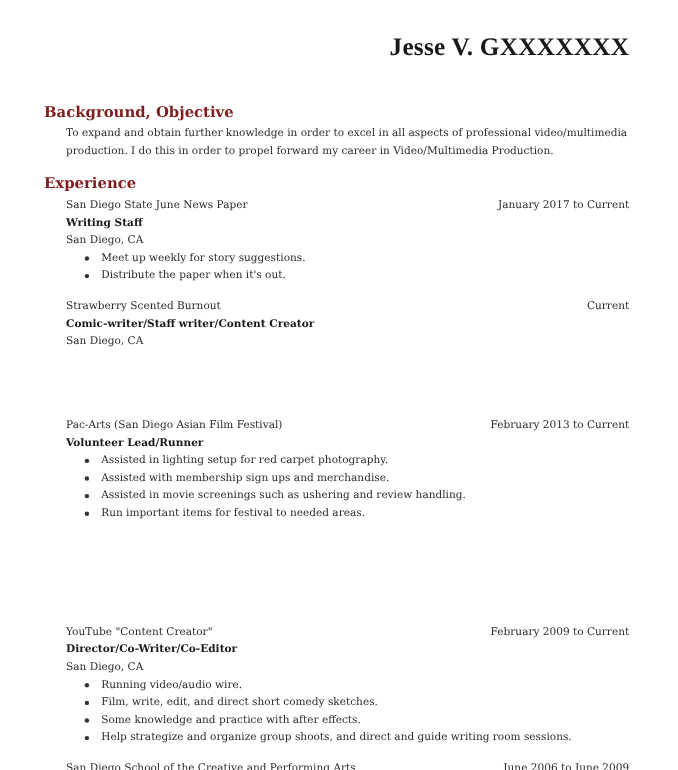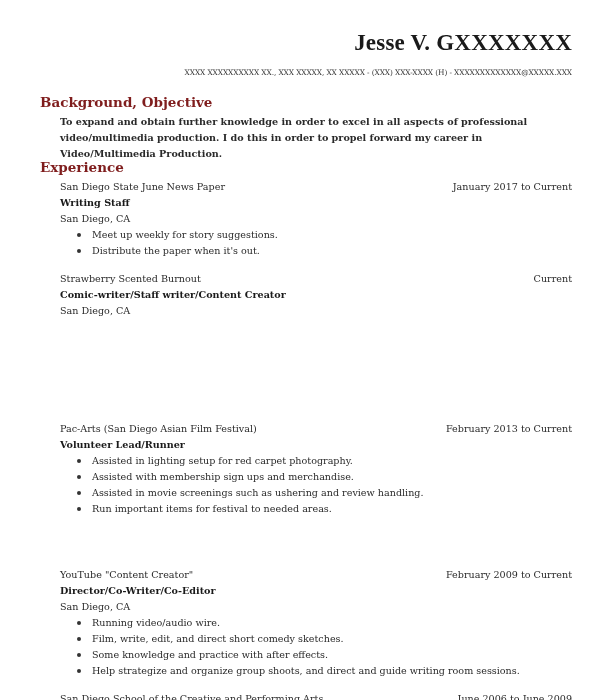--- a/index.html
+++ b/index.html
@@ -52,21 +52,20 @@
       white-space: nowrap;
     }
     .objective {
       position: absolute;
       left: 60px;
       top: 114px;
       width: 520px;
       font-size: 9.6px;
       line-height: 16px;
       color: #2a2a2a;
-      font-weight: bold;
     }
     .job {
       position: absolute;
       left: 60px;
       width: 512px;
       font-size: 9.6px;
       color: #2a2a2a;
     }
     .job-line {
       height: 16px;
@@ -104,21 +103,20 @@
       border-radius: 50%;
       background: #333;
     }
   </style>
 </head>
 <body>
 
 <div class="page">
 
   <div class="name">Jesse V. GXXXXXXX</div>
-  <div class="contact">XXXX XXXXXXXXXX XX., XXX XXXXX, XX XXXXX - (XXX) XXX-XXXX (H) - XXXXXXXXXXXXX@XXXXX.XXX</div>
 
   <div class="section-title" style="top:94px;">Background, Objective</div>
   <div class="objective">To expand and obtain further knowledge in order to excel in all aspects of professional video/multimedia production. I do this in order to propel forward my career in Video/Multimedia Production.</div>
 
   <div class="section-title" style="top:159px;">Experience</div>
 
   <div class="job" style="top:179px;">
     <div class="job-line">
       <span>San Diego State June News Paper</span>
       <span class="job-date">January 2017 to Current</span>
@@ -133,21 +131,21 @@
 
   <div class="job" style="top:271px;">
     <div class="job-line">
       <span>Strawberry Scented Burnout</span>
       <span class="job-date">Current</span>
     </div>
     <div class="job-line job-title">Comic-writer/Staff writer/Content Creator</div>
     <div class="job-line">San Diego, CA</div>
   </div>
 
-  <div class="job" style="top:379px;margin-top:42px;">
+  <div class="job" style="top:379px;">
     <div class="job-line">
       <span>Pac-Arts (San Diego Asian Film Festival)</span>
       <span class="job-date">February 2013 to Current</span>
     </div>
     <div class="job-line job-title">Volunteer Lead/Runner</div>
     <ul class="bullets">
       <li><span class="dot"></span><span>Assisted in lighting setup for red carpet photography.</span></li>
       <li><span class="dot"></span><span>Assisted with membership sign ups and merchandise.</span></li>
       <li><span class="dot"></span><span>Assisted in movie screenings such as ushering and review handling.</span></li>
       <li><span class="dot"></span><span>Run important items for festival to needed areas.</span></li>

